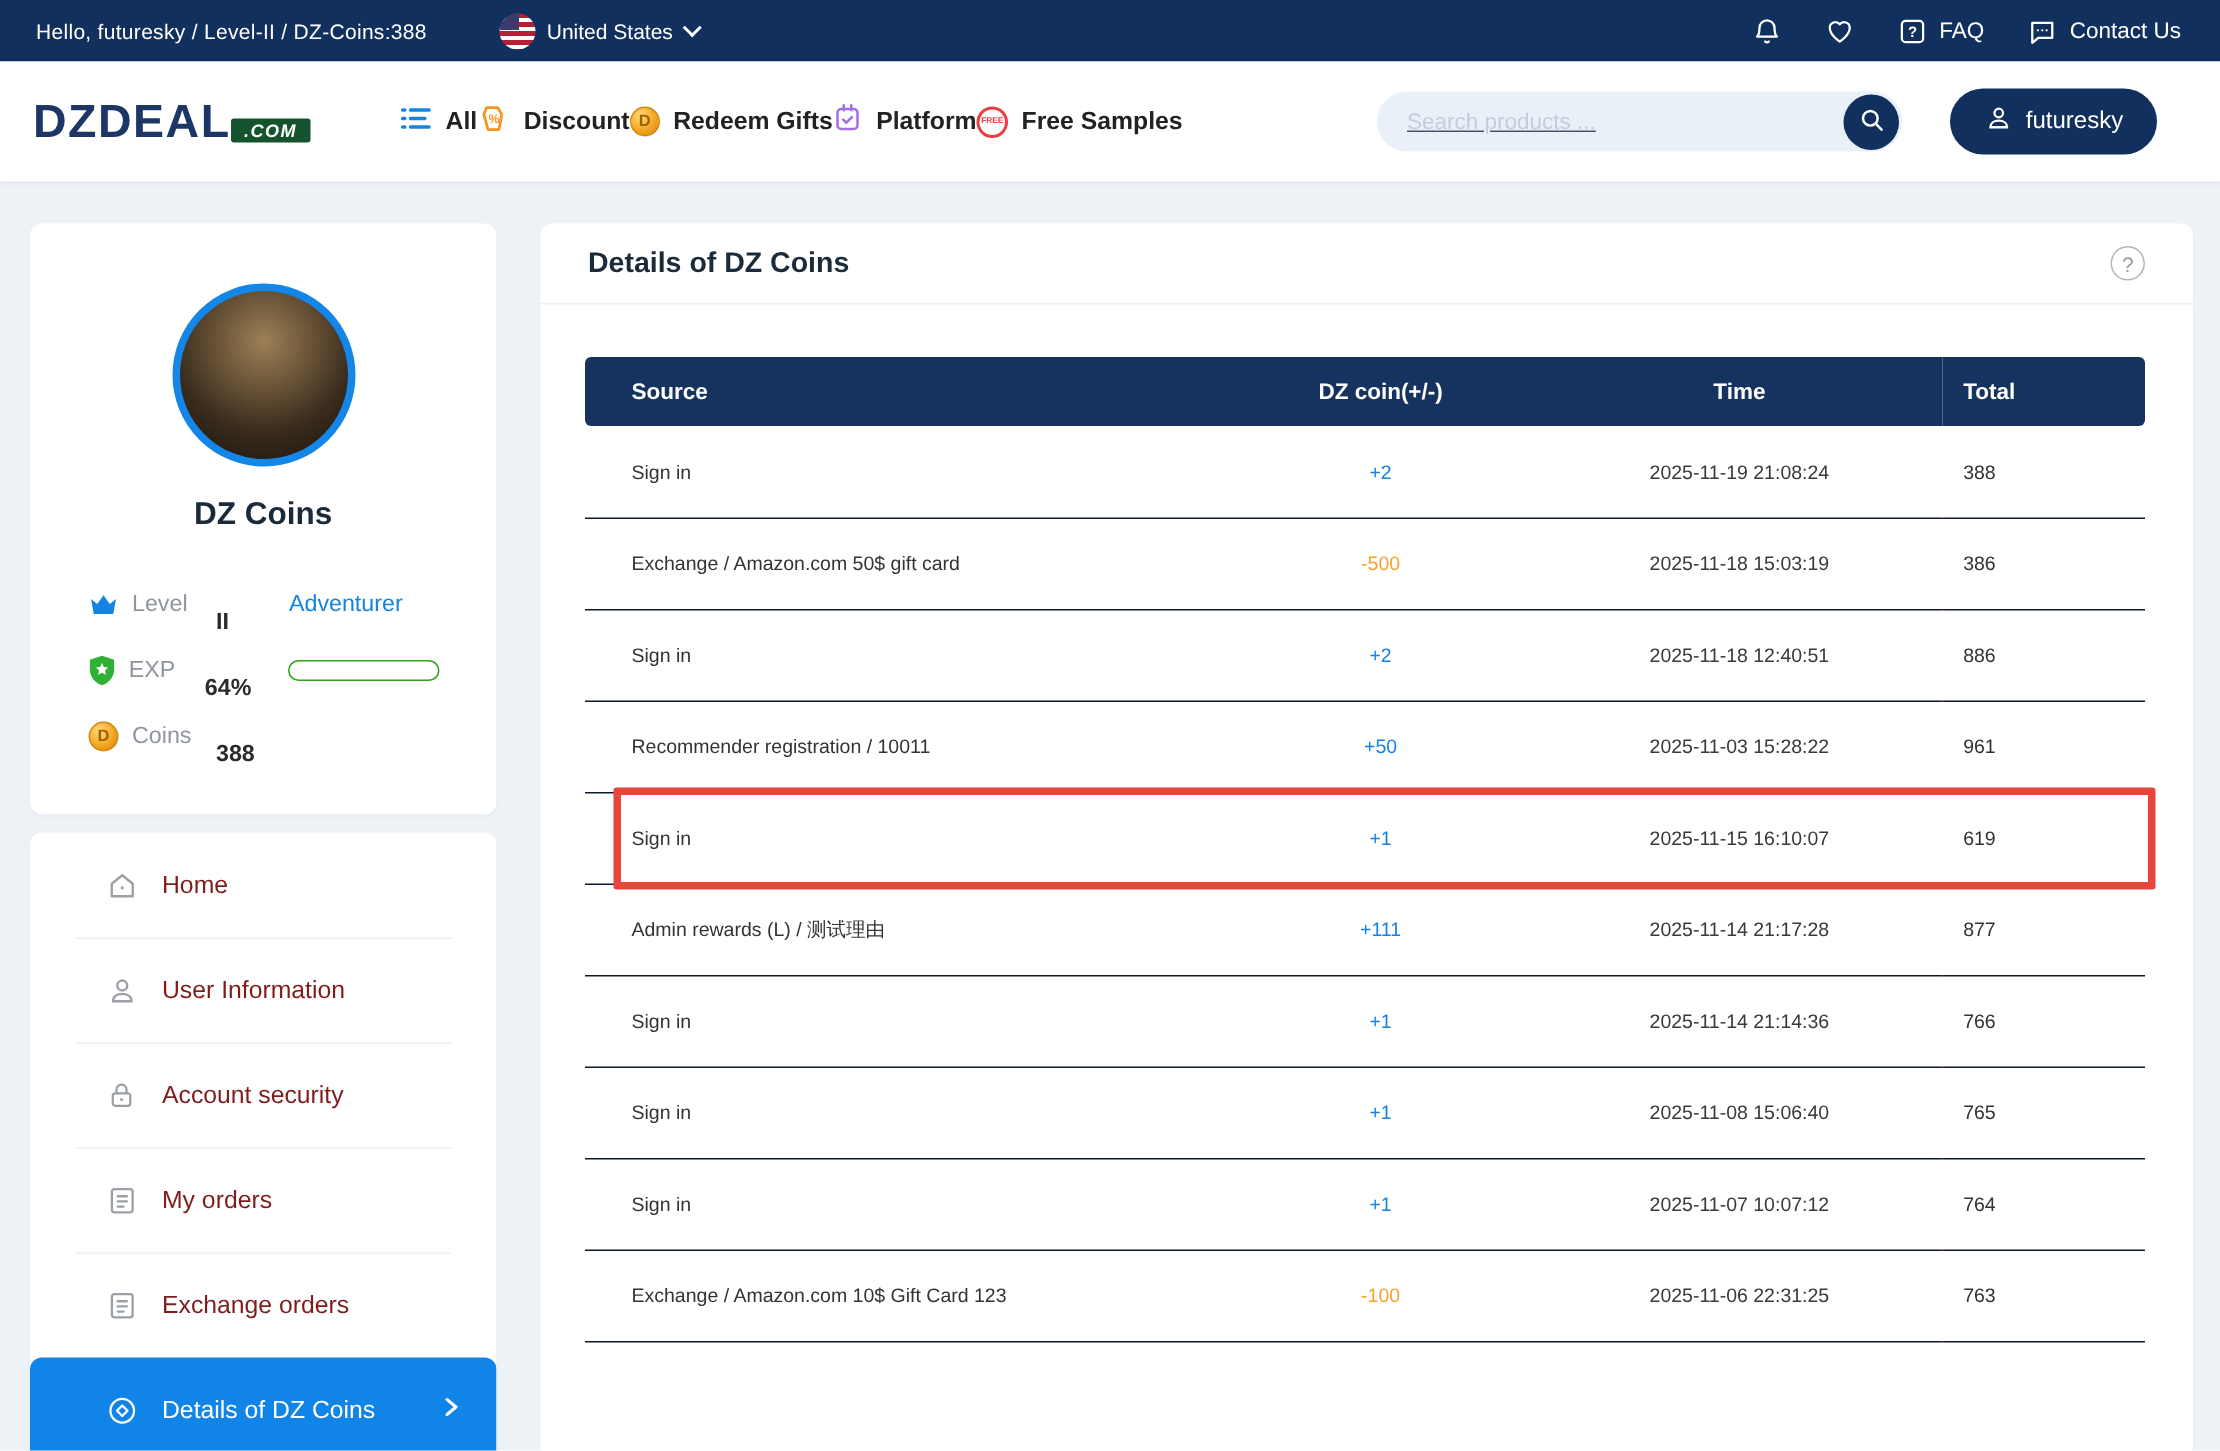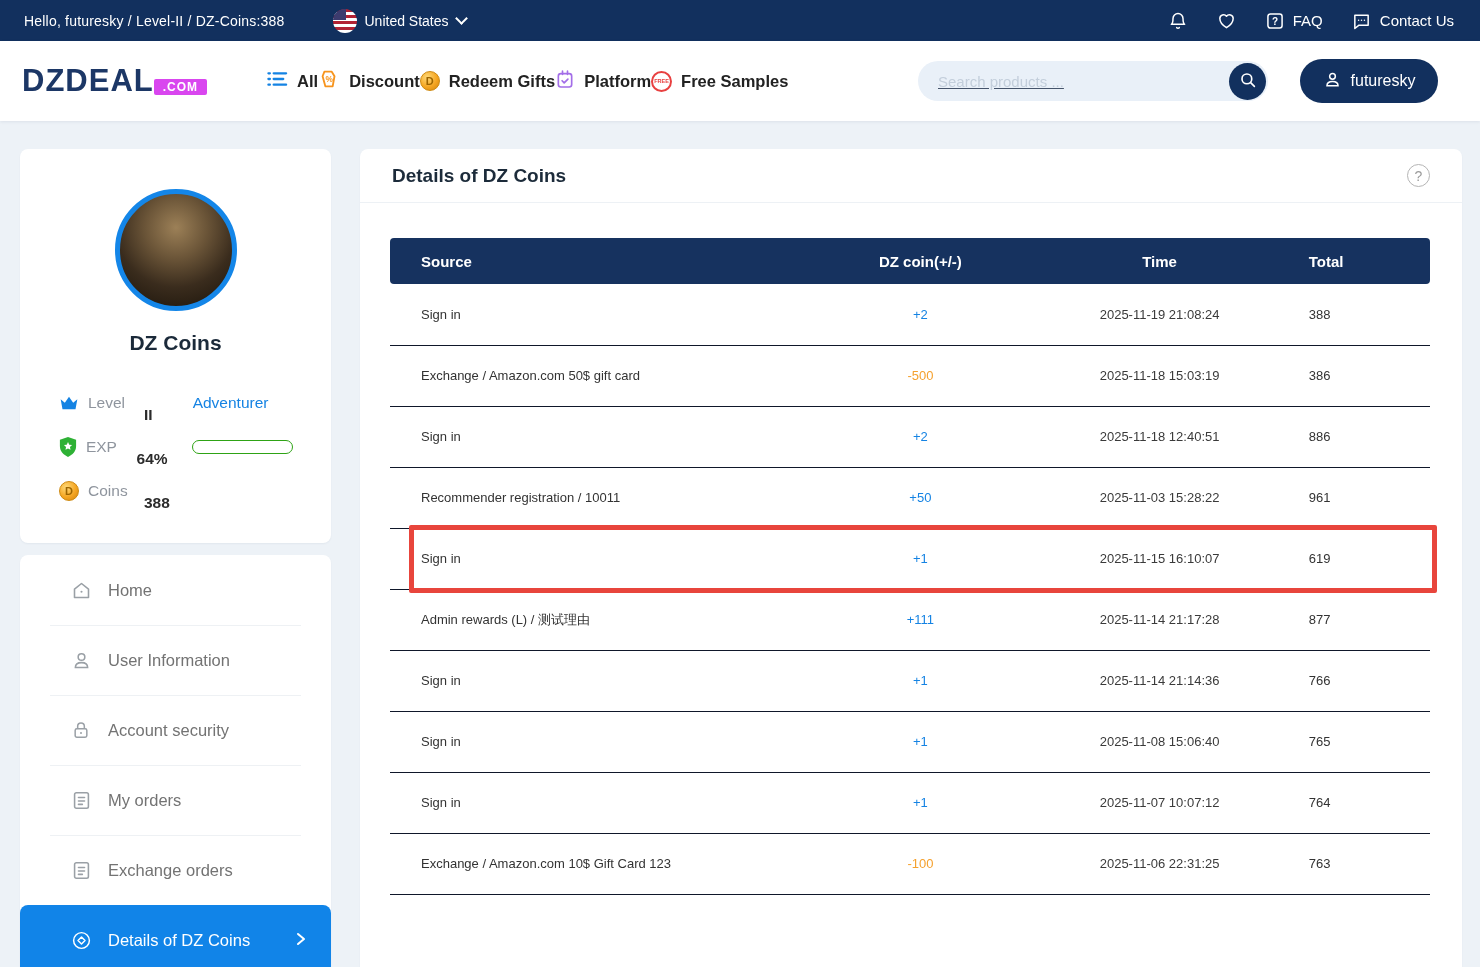--- a/index.html
+++ b/index.html
@@ -19,22 +19,22 @@
           transform:rotate(45deg); margin-top:-4px; }
   .topbar-right { display:flex; align-items:center; gap:28px; font-size:15px; }
   .tb-item { display:flex; align-items:center; gap:8px; cursor:pointer; }
   .tb-item svg { display:block; }
 
   
   .header { height:80px; background:#fff; display:flex; align-items:center; padding:0 20px 0 22px;
             box-shadow:0 1px 3px rgba(20,40,80,.08); position:relative; z-index:2; }
   .logo { display:flex; flex-direction:row; align-items:flex-end; cursor:pointer; }
   .logo-text { font-size:31px; font-weight:bold; color:#1c3766; letter-spacing:1px; line-height:28px; }
-  .logo-badge { background:#d946ef; color:#fff; font-size:12px; font-weight:bold; padding:1px 9px;
-                border-radius:2px; margin-top:-2px; letter-spacing:1px; }
+  .logo-badge { background:#14532d; color:#fff; font-size:12px; font-weight:bold; padding:1px 9px;
+                border-radius:2px; margin-top:-2px; letter-spacing:1px;font-style:italic; }
   .nav { display:flex; align-items:center; margin-left:60px; }
   .nav-item { display:flex; align-items:center; gap:9px; font-size:16.5px; font-weight:bold; color:#222; cursor:pointer; }
   .nav-item svg, .nav-item .coin { flex:0 0 auto; }
   .coin { width:20px; height:20px; border-radius:50%;
           background:radial-gradient(circle at 35% 30%, #ffd978, #f5a623 55%, #d2820b);
           border:1px solid #cf8a10; color:#9c6400; font-size:11px; font-weight:bold;
           display:flex; align-items:center; justify-content:center; }
   .free-badge { width:21px; height:21px; border-radius:50%; border:2px solid #e84040; color:#e84040;
                 font-size:5.5px; font-weight:bold; display:flex; align-items:center; justify-content:center; }
   .search { margin-left:auto; width:350px; height:40px; background:#e9f0f8; border-radius:20px;
@@ -65,21 +65,21 @@
   .stat-label { color:#8f959e; font-size:15.5px; width:56px; margin-left:8px; }
   .stat-value { font-weight:bold; color:#2b2b2b; font-size:15.5px;margin-top:23px; }
   .rank-link { color:#1583e3; font-size:15.5px; margin-left:40px; cursor:pointer; }
   .bar { width:112px; height:14px; border:1px solid #2ea315; border-radius:7px; background:#fff;
          margin-left:24px; overflow:hidden; }
   .bar-fill { height:100%; background:#2fb224; border-radius:6px; }
 
   
   .menu-card { margin-top:12px; padding-bottom:40px; overflow:hidden; }
   .menu-item { height:70px; display:flex; align-items:center; padding:0 24px 0 50px; position:relative;
-               cursor:pointer; color:#737373; font-size:16.5px; }
+               cursor:pointer; color:#7f1d1d; font-size:16.5px; }
   .menu-item + .menu-item::before { content:""; position:absolute; top:0; left:30px; right:30px;
                border-top:1px solid #eef1f4; }
   .menu-item .m-icon { width:22px; margin-right:16px; display:flex; justify-content:center; }
   .menu-item.active { background:#1184e8; color:#fff; border-radius:8px; }
   .menu-item.active::before { display:none; }
   .menu-item .spacer { flex:1; }
 
   
   .main-card { flex:1; margin:28px 18px 0 29px; border-radius:8px; background:#fff;
                box-shadow:0 1px 2px rgba(20,40,80,.05); min-height:900px; }

